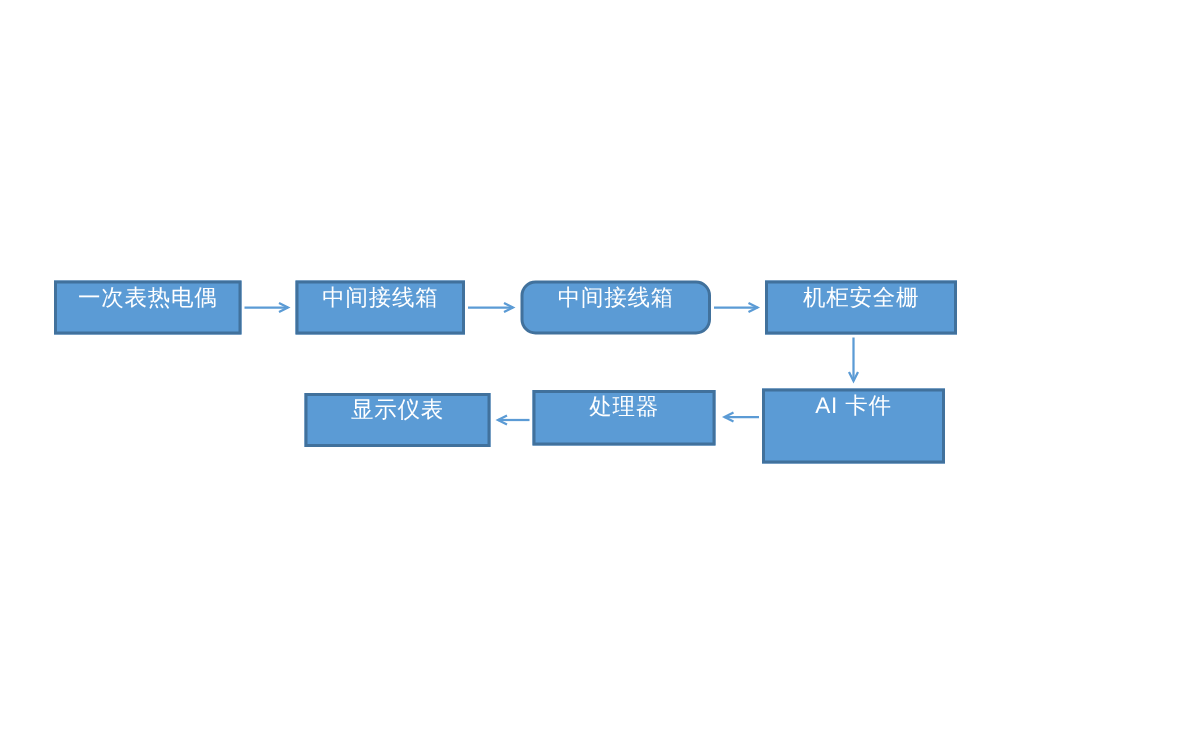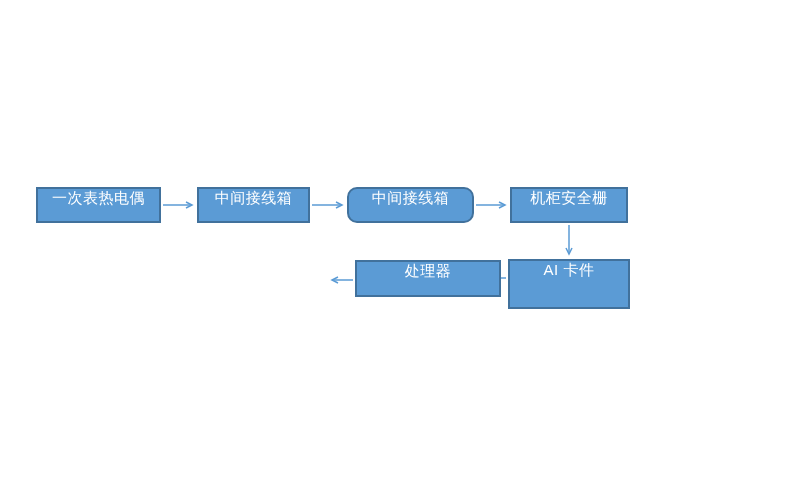--- a/index.html
+++ b/index.html
@@ -24,24 +24,24 @@
     justify-content: center;
     color: #ffffff;
     font-size: 15px;
     letter-spacing: 0.5px;
     white-space: nowrap;
   }
   
   .n1 { left: 36px;  top: 187px; width: 125px; height: 36px; }
   .n2 { left: 197px; top: 187px; width: 113px; height: 36px; }
   .n3 { left: 347px; top: 187px; width: 127px; height: 36px; border-radius: 10px; }
-  .n4 { left: 510px; top: 187px; width: 118px; height: 36px; }
+  .n4 { left: 510px; top: 187px; width: 128px; height: 36px; }
   
   .n5 { left: 508px; top: 259px; width: 122px; height: 50px; }
-  .n6 { left: 355px; top: 260px; width: 146px; height: 37px; }
+  .n6 { left: 355px; top: 260px; width: 122px; height: 37px; }
   .n7 { left: 203px; top: 262px; width: 124px; height: 36px; }
   .connectors {
     position: absolute;
     left: 0; top: 0;
     width: 800px; height: 500px;
     pointer-events: none;
   }
 </style>
 </head>
 <body>
@@ -79,14 +79,17 @@
   </div>
 
   <div class="node n5">
     <span>AI 卡件</span>
   </div>
 
   <div class="node n6">
     <span>处理器</span>
   </div>
 
+  <div class="node n7">
+    <span>显示仪表</span>
+  </div>
 
 </div>
 
 </body></html>

